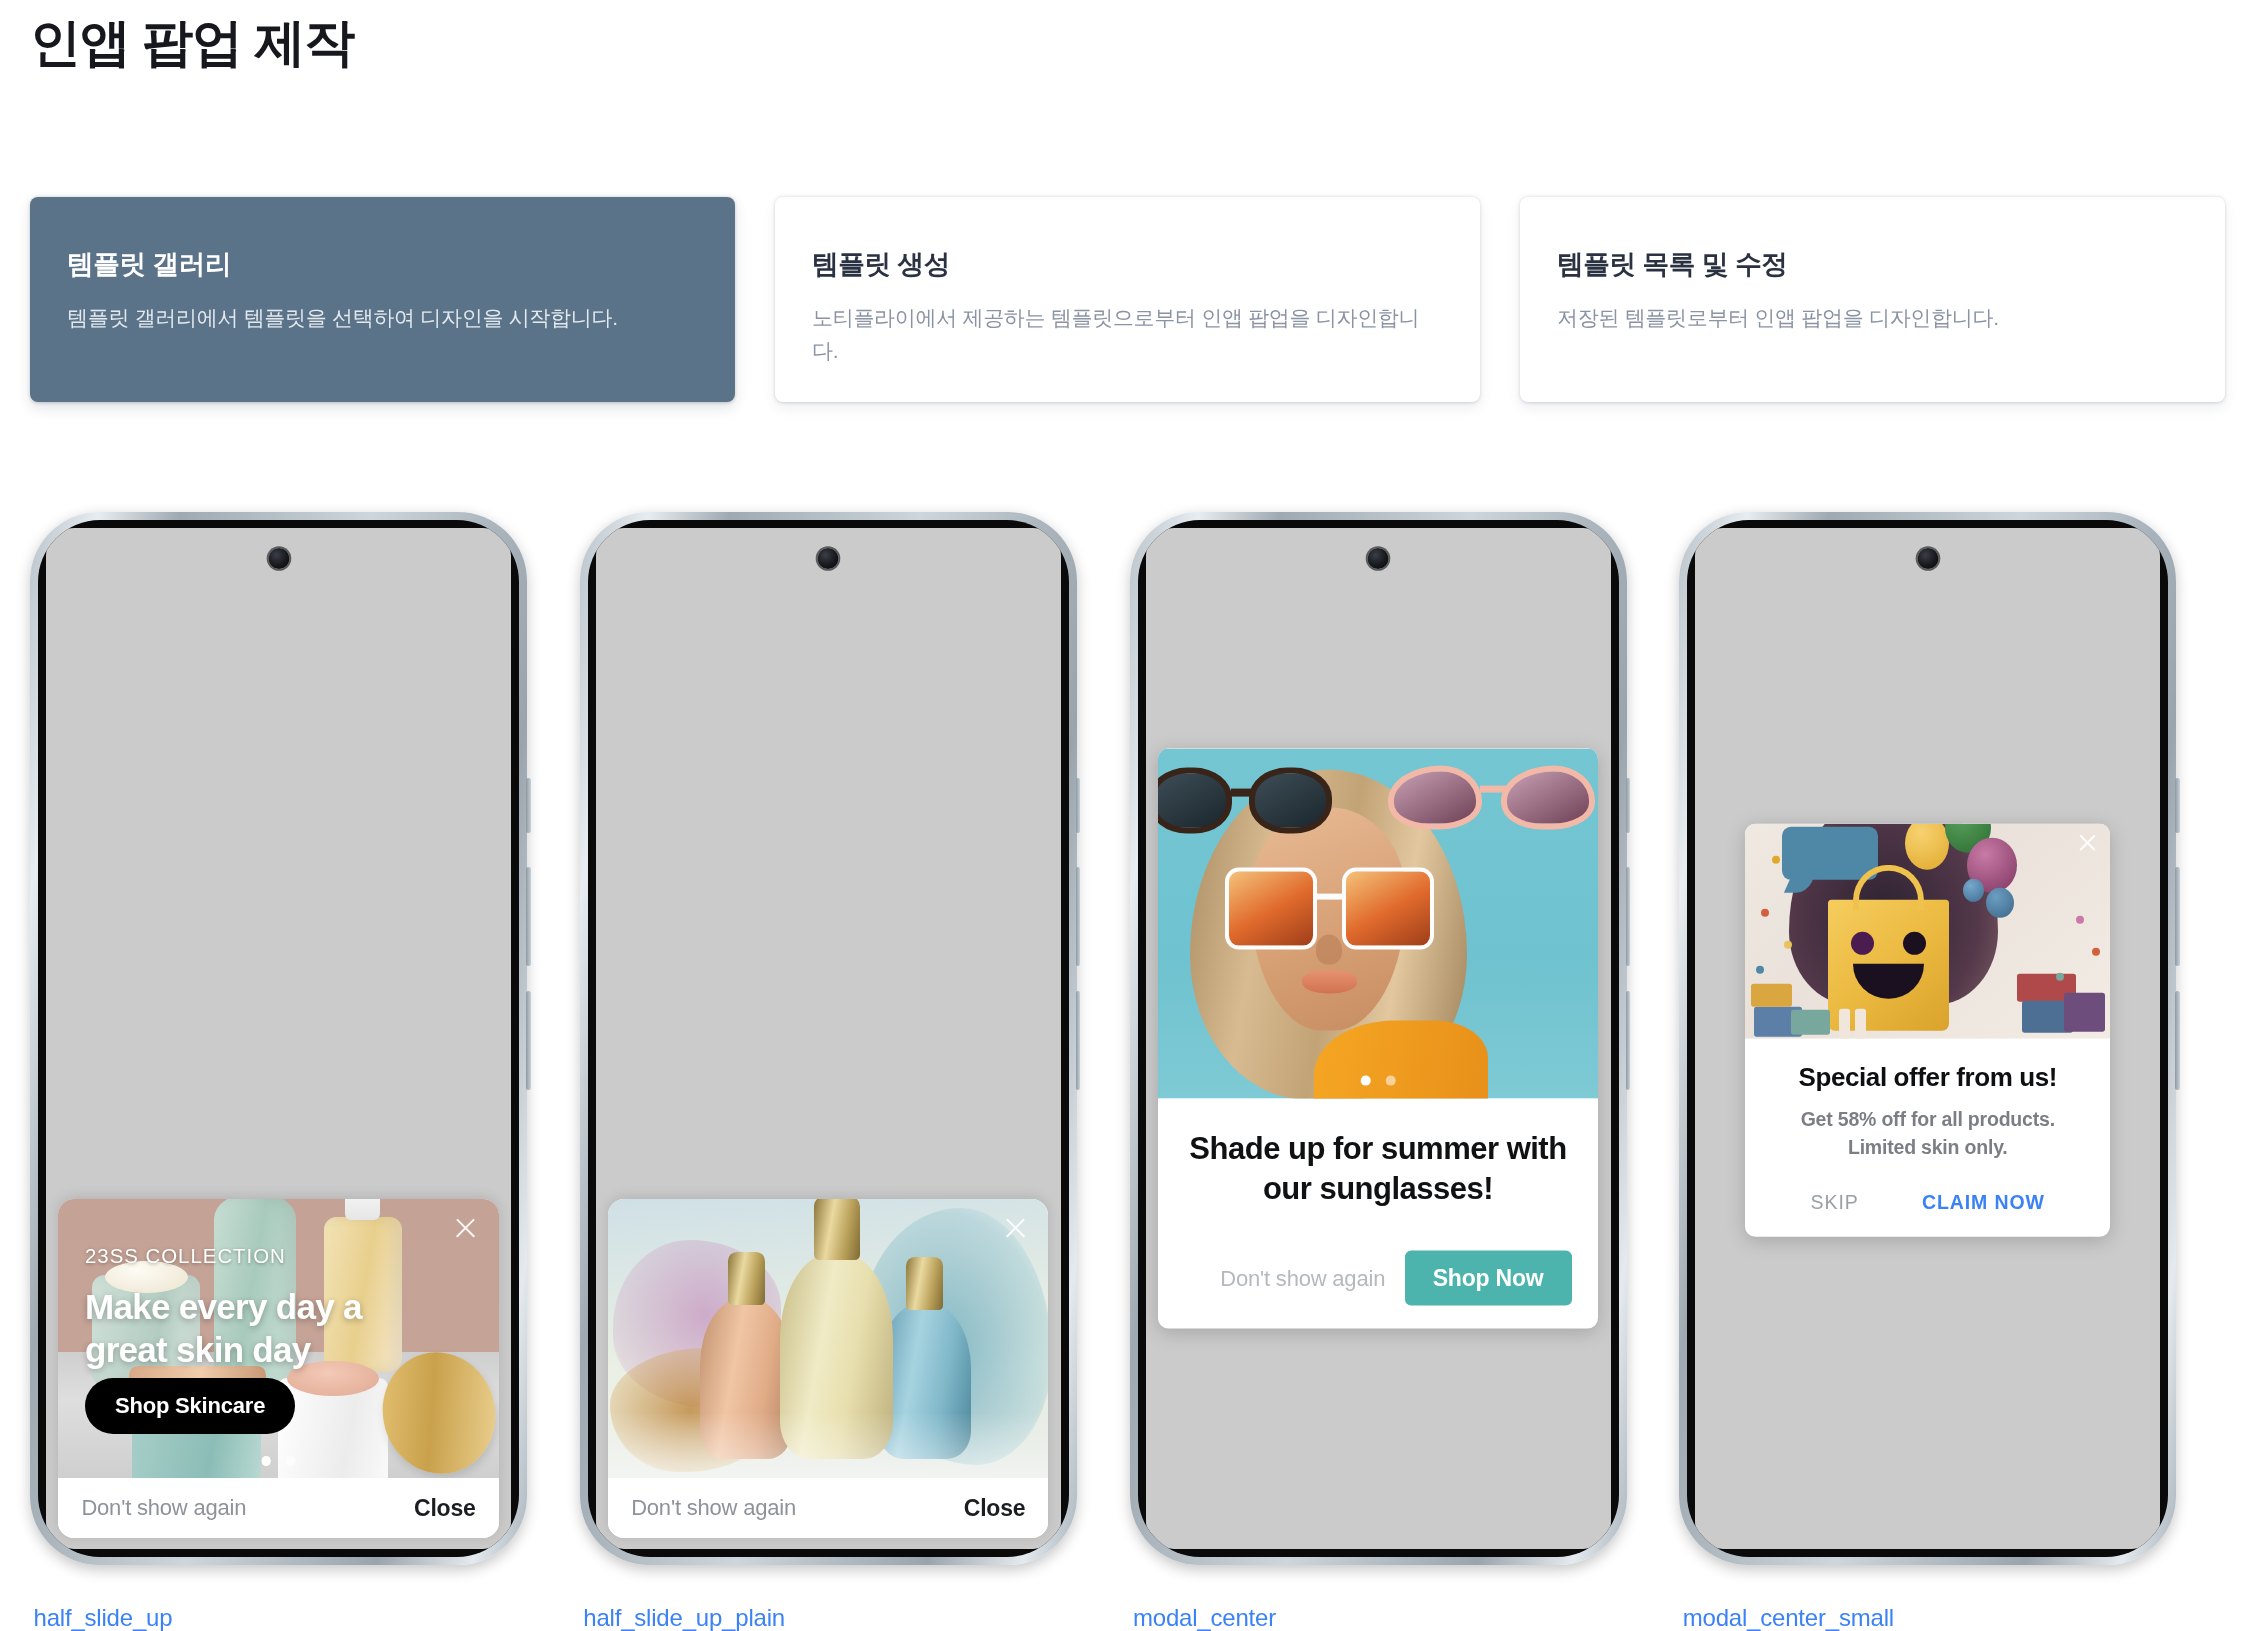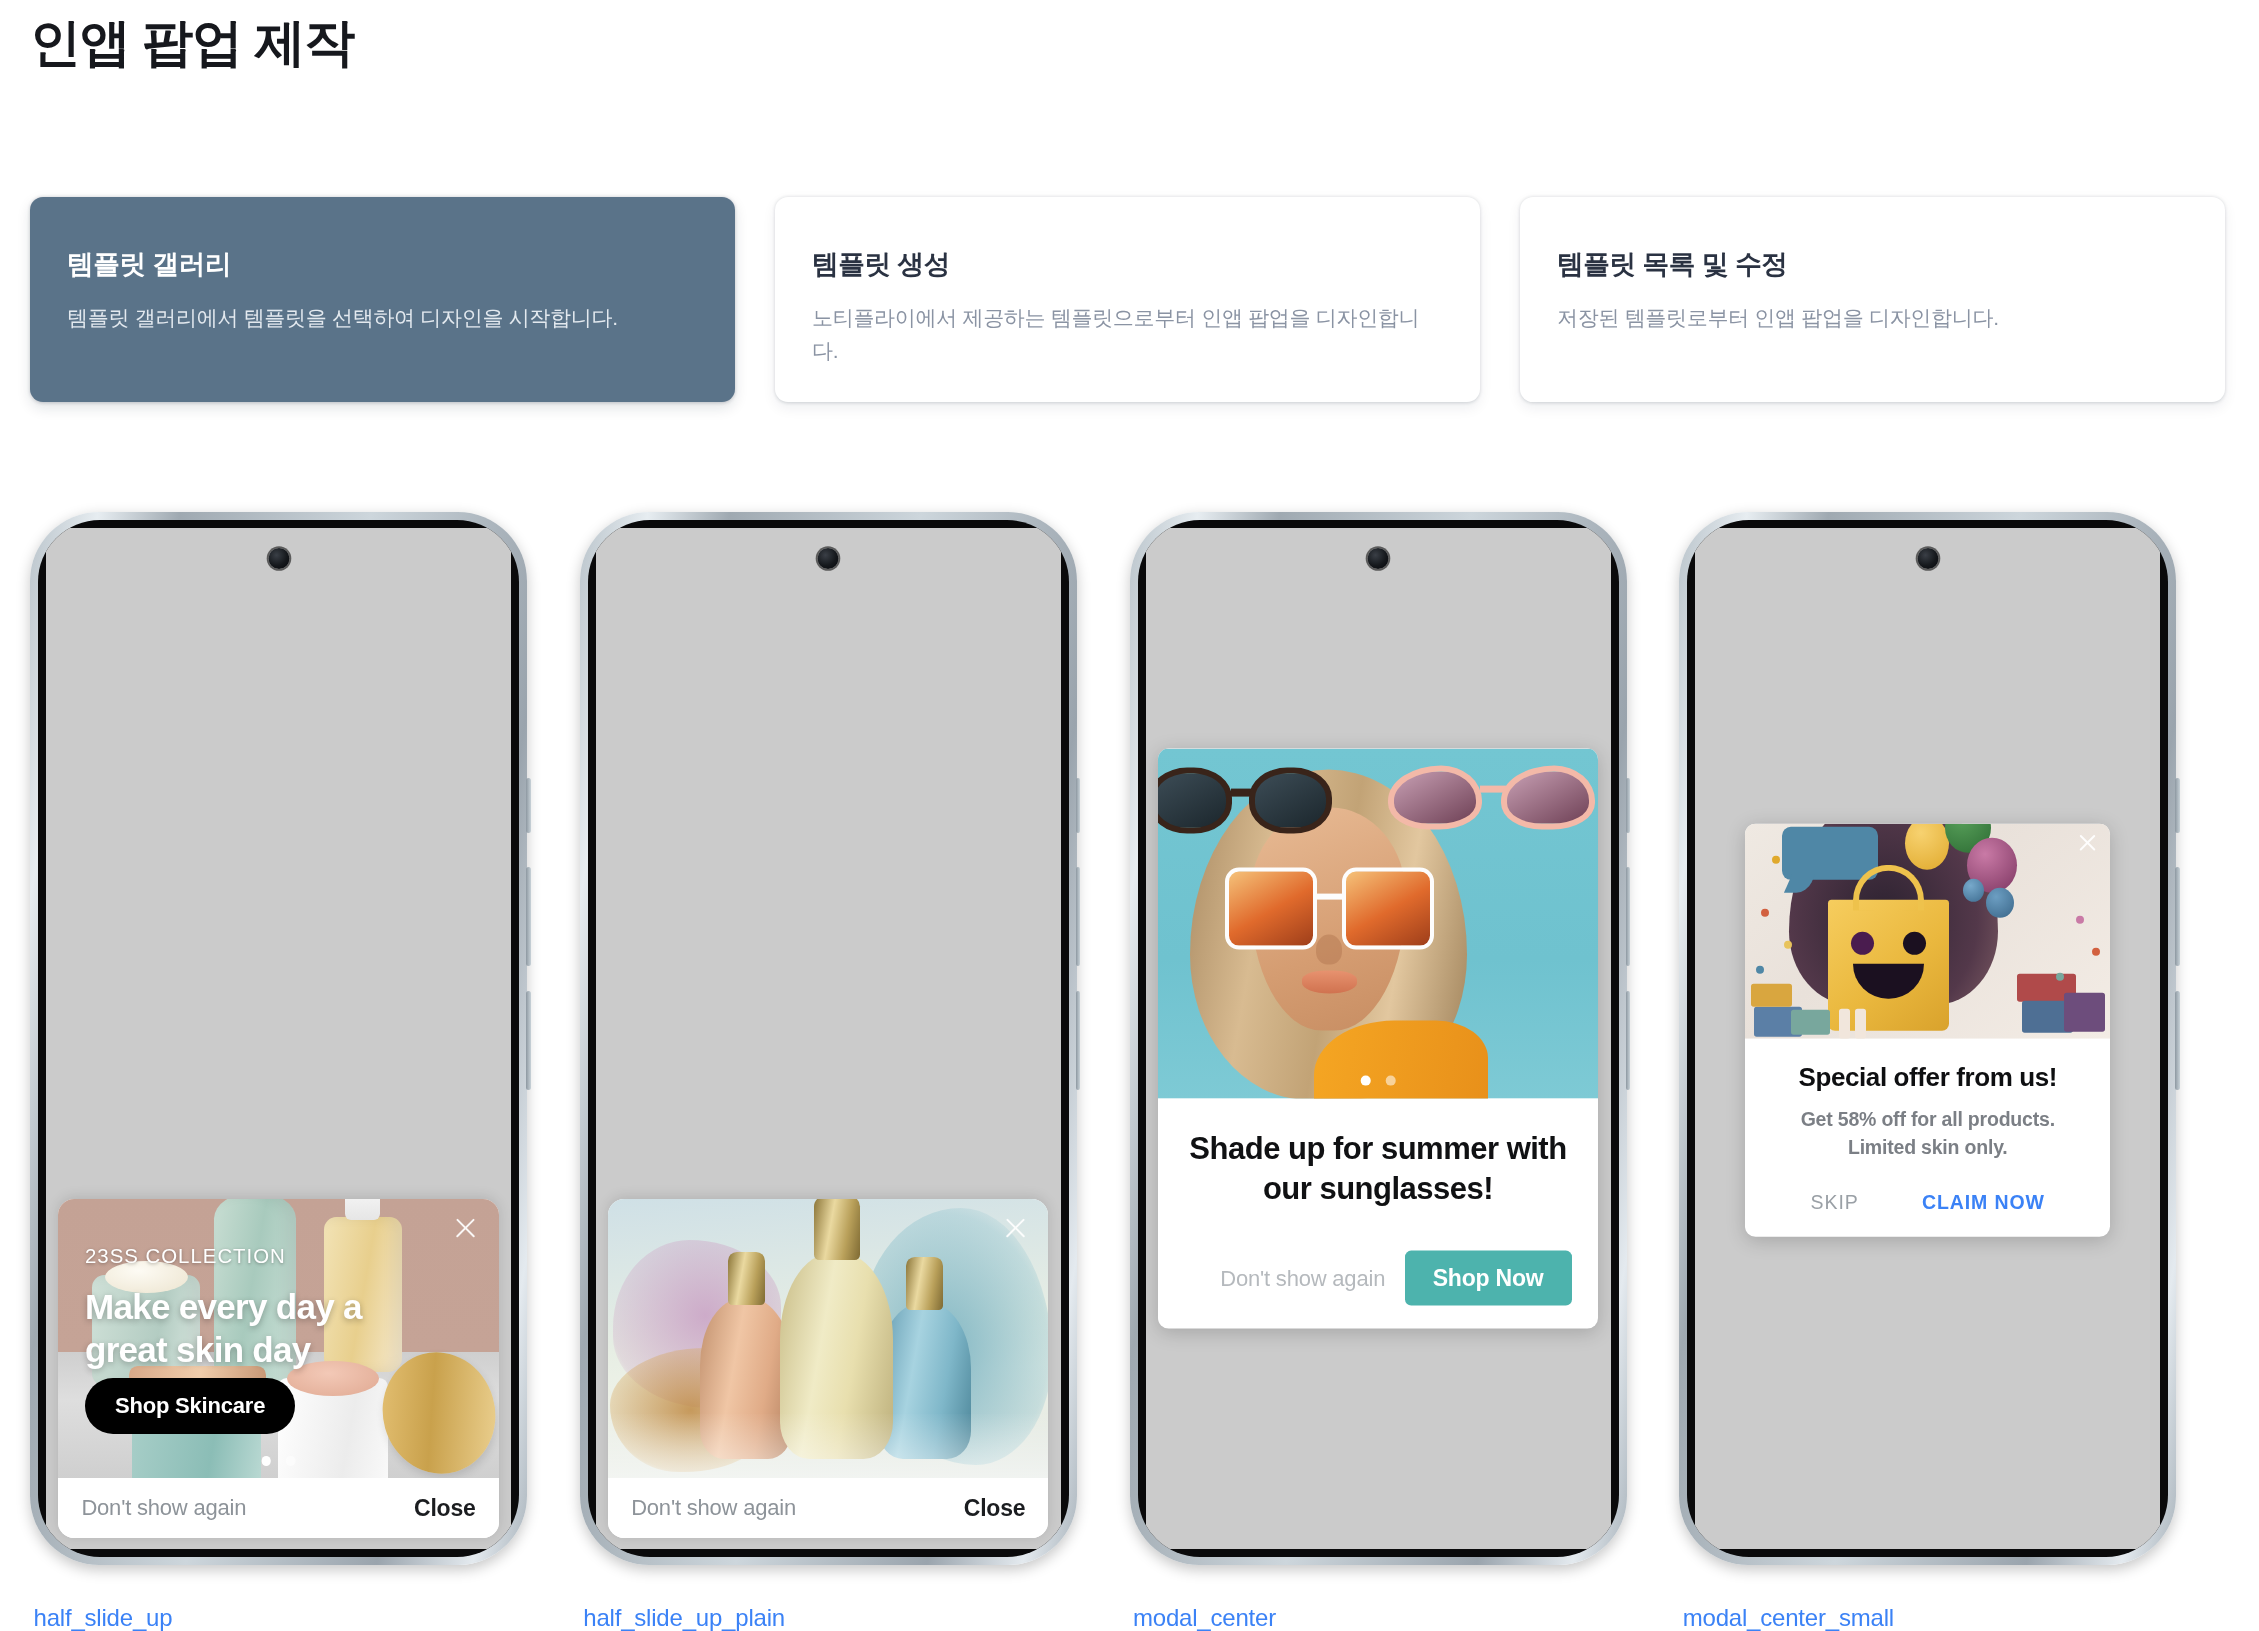--- a/index.html
+++ b/index.html
@@ -27,21 +27,21 @@
   
   .cards {
     position: absolute;
     left: 30px; top: 197px;
     width: 2199px;
     display: flex;
     gap: 40px;
   }
   .card {
     width: 705px;
-    border-radius: 13px;
+    border-radius: 8px;
     padding: 49px 37px 35px 37px;
     min-height: 155px;
     background: #ffffff;
     box-shadow: 0 0.9px 3.5px rgba(20,30,50,.16), 0 5.3px 14px rgba(20,30,50,.07);
   }
   .card.selected {
     background: #5a7389;
     box-shadow: 0 0.9px 3.5px rgba(20,30,50,.2), 0 5.3px 14px rgba(20,30,50,.12);
   }
   .card-title {
@@ -84,21 +84,21 @@
     position: relative;
     width: 100%; height: 100%;
     border-radius: 62px;
     background: #0a0a0b;
     padding: 8px;
     overflow: hidden;
   }
   .screen {
     position: relative;
     width: 100%; height: 100%;
-    border-radius: 6px;
+    border-radius: 28px;
     background: #cbcbcb;
     overflow: hidden;
   }
   .camera {
     position: absolute;
     left: 50%; top: 19.5px;
     transform: translateX(-50%);
     width: 21px; height: 21px;
     border-radius: 50%;
     background: radial-gradient(circle at 38% 34%, #3a3f46 0%, #15181c 55%, #05060a 100%);

